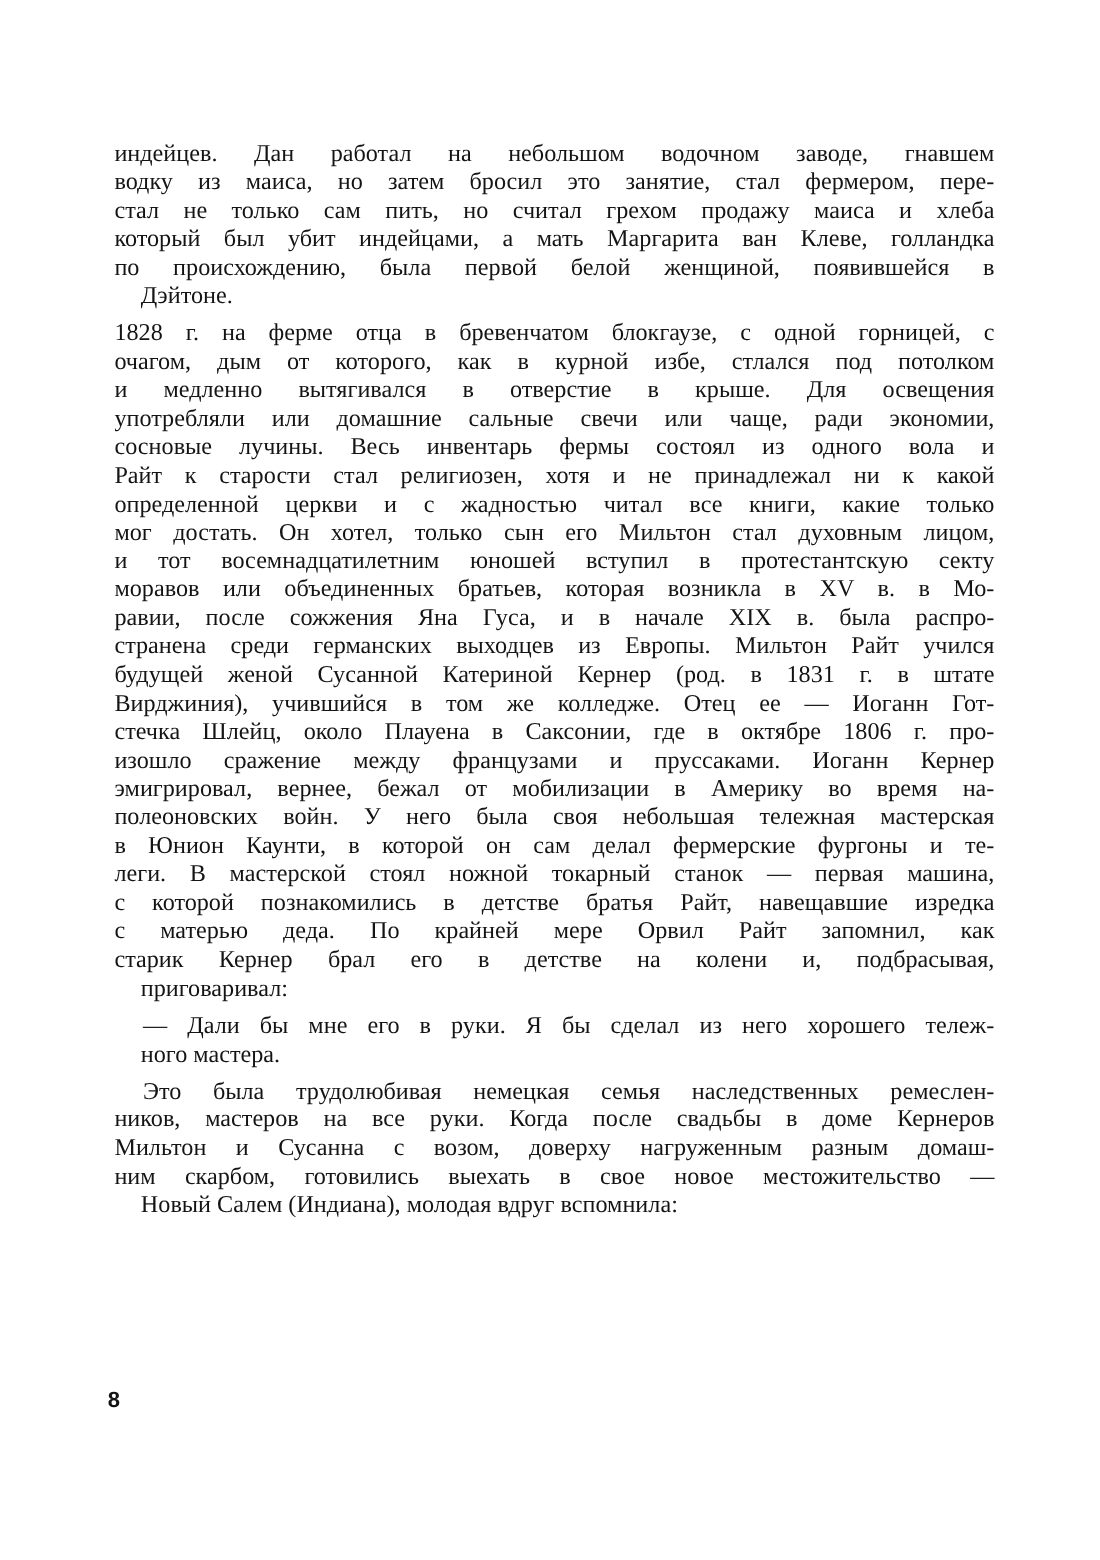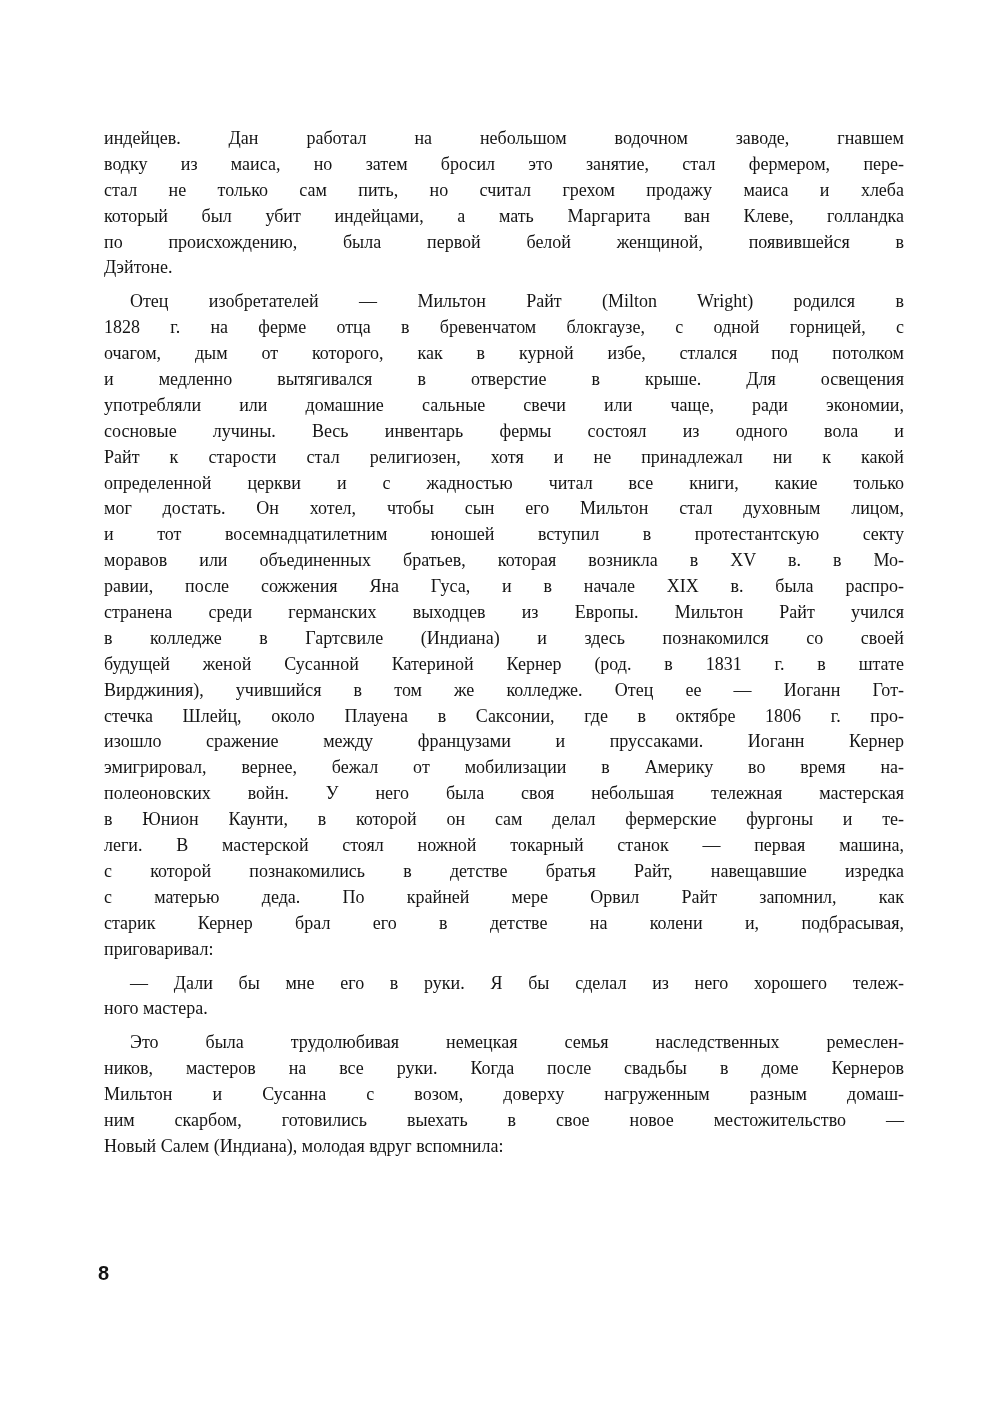--- a/index.html
+++ b/index.html
@@ -1,27 +1,27 @@
 <!DOCTYPE html>
 <html><head>
 <meta charset="utf-8">
 <style>
   html, body { margin: 0; padding: 0; background: #ffffff; }
   body { width: 1000px; height: 1418px; position: relative; overflow: hidden; }
   .page {
     position: absolute; left: 104px; top: 126px; width: 800px;
     font-family: "Liberation Serif", serif; color: #141414;
-    font-size: 18px;
+    font-size: 22px;
   }
   .line {
     display: block; height: 25.9px; line-height: 25.9px;
     text-align: justify; text-align-last: justify;
     white-space: nowrap; overflow: visible;
   }
-  .line.last { text-align-last: left; }
+  .line.last { text-align-last: left; margin-left: 24px; }
   .line.indent { padding-left: 26px; }
   .para-gap { height: 8px; }
   .page-number {
     position: absolute; left: 98px; top: 1262px;
     font-family: "Liberation Sans", sans-serif; font-weight: bold; font-size: 20px; color: #141414;
   }
 </style>
 </head>
 <body>
 
@@ -31,34 +31,32 @@
     <span class="line">индейцев. Дан работал на небольшом водочном заводе, гнавшем</span>
     <span class="line">водку из маиса, но затем бросил это занятие, стал фермером, пере-</span>
     <span class="line">стал не только сам пить, но считал грехом продажу маиса и хлеба</span>
     <span class="line">который был убит индейцами, а мать Маргарита ван Клеве, голландка</span>
     <span class="line">по происхождению, была первой белой женщиной, появившейся в</span>
     <span class="line last">Дэйтоне.</span>
   </div>
   <div class="para-gap"></div>
 
   <div>
-    <span class="line indent">Отец изобретателей — Мильтон Райт (Milton Wright) родился в</span>
     <span class="line">1828 г. на ферме отца в бревенчатом блокгаузе, с одной горницей, с</span>
     <span class="line">очагом, дым от которого, как в курной избе, стлался под потолком</span>
     <span class="line">и медленно вытягивался в отверстие в крыше. Для освещения</span>
     <span class="line">употребляли или домашние сальные свечи или чаще, ради экономии,</span>
     <span class="line">сосновые лучины. Весь инвентарь фермы состоял из одного вола и</span>
     <span class="line">Райт к старости стал религиозен, хотя и не принадлежал ни к какой</span>
     <span class="line">определенной церкви и с жадностью читал все книги, какие только</span>
-    <span class="line">мог достать. Он хотел, чтобы сын его Мильтон стал духовным лицом,</span>
+    <span class="line">мог достать. Он хотел, только сын его Мильтон стал духовным лицом,</span>
     <span class="line">и тот восемнадцатилетним юношей вступил в протестантскую секту</span>
     <span class="line">моравов или объединенных братьев, которая возникла в XV в. в Мо-</span>
     <span class="line">равии, после сожжения Яна Гуса, и в начале XIX в. была распро-</span>
     <span class="line">странена среди германских выходцев из Европы. Мильтон Райт учился</span>
-    <span class="line">в колледже в Гартсвиле (Индиана) и здесь познакомился со своей</span>
     <span class="line">будущей женой Сусанной Катериной Кернер (род. в 1831 г. в штате</span>
     <span class="line">Вирджиния), учившийся в том же колледже. Отец ее — Иоганн Гот-</span>
     <span class="line">стечка Шлейц, около Плауена в Саксонии, где в октябре 1806 г. про-</span>
     <span class="line">изошло сражение между французами и пруссаками. Иоганн Кернер</span>
     <span class="line">эмигрировал, вернее, бежал от мобилизации в Америку во время на-</span>
     <span class="line">полеоновских войн. У него была своя небольшая тележная мастерская</span>
     <span class="line">в Юнион Каунти, в которой он сам делал фермерские фургоны и те-</span>
     <span class="line">леги. В мастерской стоял ножной токарный станок — первая машина,</span>
     <span class="line">с которой познакомились в детстве братья Райт, навещавшие изредка</span>
     <span class="line">с матерью деда. По крайней мере Орвил Райт запомнил, как</span>

